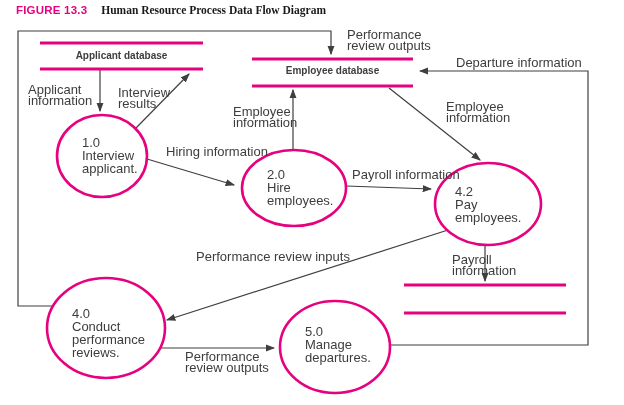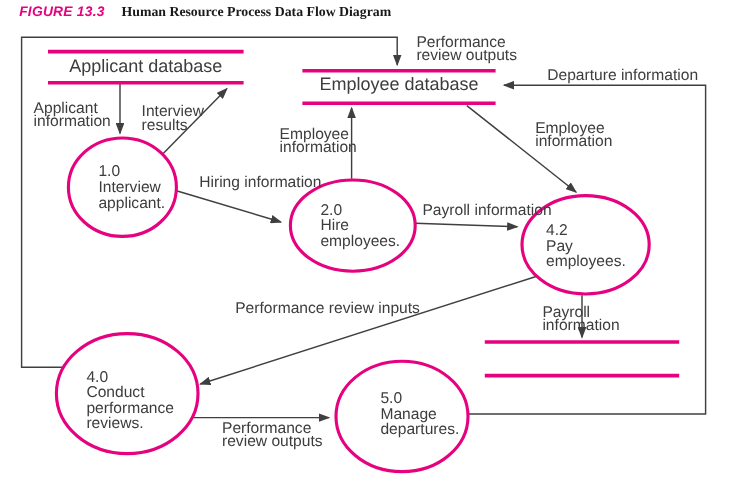--- a/index.html
+++ b/index.html
@@ -19,41 +19,40 @@
   .fig-header{
     position:absolute;left:16px;top:4px;
     display:flex;align-items:baseline;gap:14px;
     white-space:nowrap;
   }
   .fig-num{
     color:var(--accent);
     font-weight:bold;
     font-size:11.5px;
     letter-spacing:.2px;
-    font-style:italic;
   }
   .fig-title{
     color:#1a1a1a;
     font-family:"Liberation Serif",serif;
     font-weight:bold;
     font-size:11.5px;
   }
   svg.diagram{position:absolute;left:0;top:0;}
   .ds-line{stroke:var(--accent);stroke-width:3;fill:none;}
   .proc{fill:#ffffff;stroke:var(--accent);stroke-width:2.6;}
   .flow{fill:none;stroke:var(--line);stroke-width:1.2;marker-end:url(#arw);}
   .arwhead{fill:var(--line);}
   .lbl{
     position:absolute;
     font-size:13px;line-height:11px;
     color:var(--text);
     white-space:pre-line;
   }
   .proc-lbl{line-height:13px;}
-  .store-lbl{text-align:center;white-space:nowrap;font-size:15px;}
+  .store-lbl{text-align:center;white-space:nowrap;font-size:10px;font-weight:bold;}
 </style>
 </head>
 <body>
 
 <div class="stage">
 
   <div class="fig-header">
     <span class="fig-num">FIGURE 13.3</span>
     <span class="fig-title">Human Resource Process Data Flow Diagram</span>
   </div>
@@ -100,21 +99,21 @@
   <div class="lbl proc-lbl" style="left:267px;top:168px;">2.0
 Hire
 employees.</div>
   <div class="lbl proc-lbl" style="left:455px;top:185px;">4.2
 Pay
 employees.</div>
   <div class="lbl proc-lbl" style="left:72px;top:291px;margin-top:16px;">4.0
 Conduct
 performance
 reviews.</div>
-  <div class="lbl proc-lbl" style="left:305px;top:325px;margin-left:12px;">5.0
+  <div class="lbl proc-lbl" style="left:305px;top:325px;">5.0
 Manage
 departures.</div>
 
   <div class="lbl" style="left:28px;top:84px;">Applicant
 information</div>
   <div class="lbl" style="left:118px;top:87px;">Interview
 results</div>
   <div class="lbl" style="left:347px;top:29px;">Performance
 review outputs</div>
   <div class="lbl" style="left:456px;top:57px;">Departure information</div>

